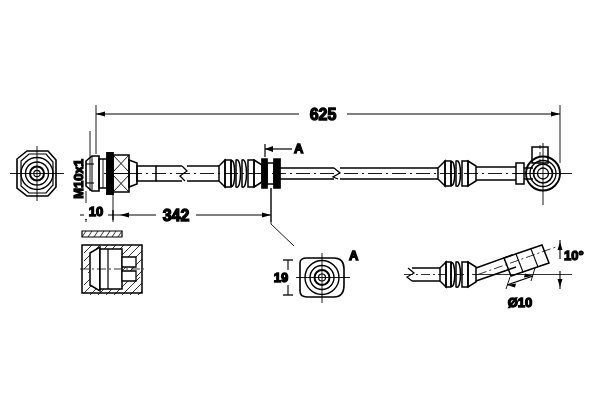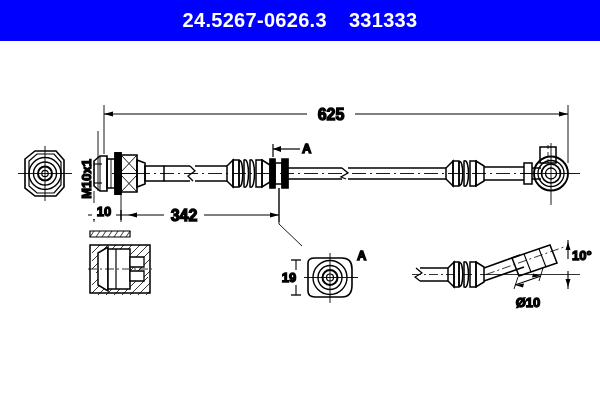--- a/index.html
+++ b/index.html
@@ -37,21 +37,21 @@
     white-space: pre;
     font-family: "Liberation Sans", sans-serif;
   }
   #header-bar .hdr-gap {
     display: inline-block;
     width: 22px;
   }
   
   #drawing {
     position: absolute;
-    left: 12px;
+    left: 4px;
     top: 41px;
     width: 484px;
     height: 359px;
   }
   #drawing svg {
     display: block;
   }
   .dimtext {
     font-family: "Liberation Sans", sans-serif;
     font-weight: bold;
@@ -69,23 +69,20 @@
     font-weight: bold;
     font-size: 13px;
     fill: #000000;
   }
 </style>
 </head>
 <body>
 
 <div id="page">
 
-  <div id="header-bar">
-    <span class="hdr-text"><span>24.5267-0626.3</span><span class="hdr-gap"></span><span>331333</span></span>
-  </div>
 
   <div id="drawing">
     <svg width="600" height="359" viewBox="0 0 600 359" xmlns="http://www.w3.org/2000/svg">
 
       <g fill="none" stroke="#000000" stroke-width="1.3" stroke-linejoin="miter" stroke-linecap="butt">
 
         <g>
 
           <path d="M 13 118 L 23 110 L 44 110 L 52 119 L 52 146 L 44 155 L 23 155 L 13 147 Z" stroke-width="1.6"></path>
           <path d="M 17 120 L 25 113 L 42 113 L 49 121 L 49 144 L 42 152 L 25 152 L 17 145 Z" stroke-width="1.2"></path>

